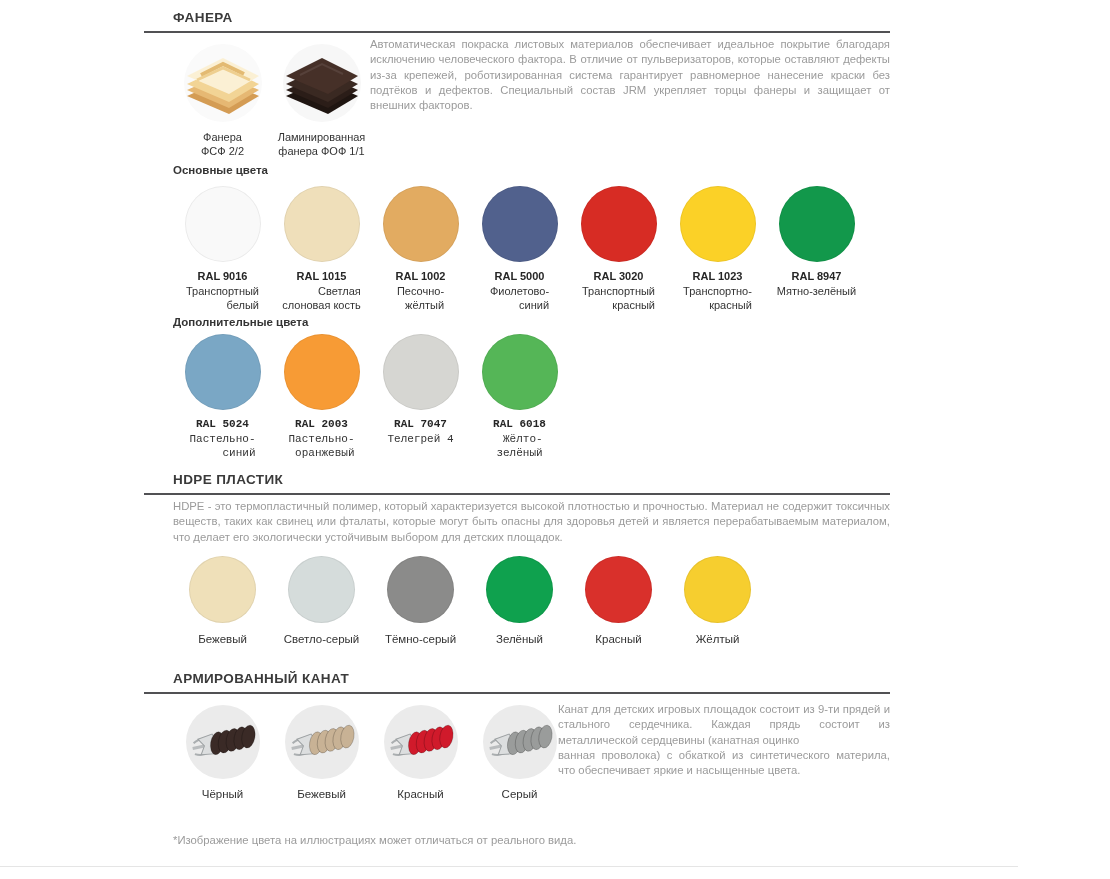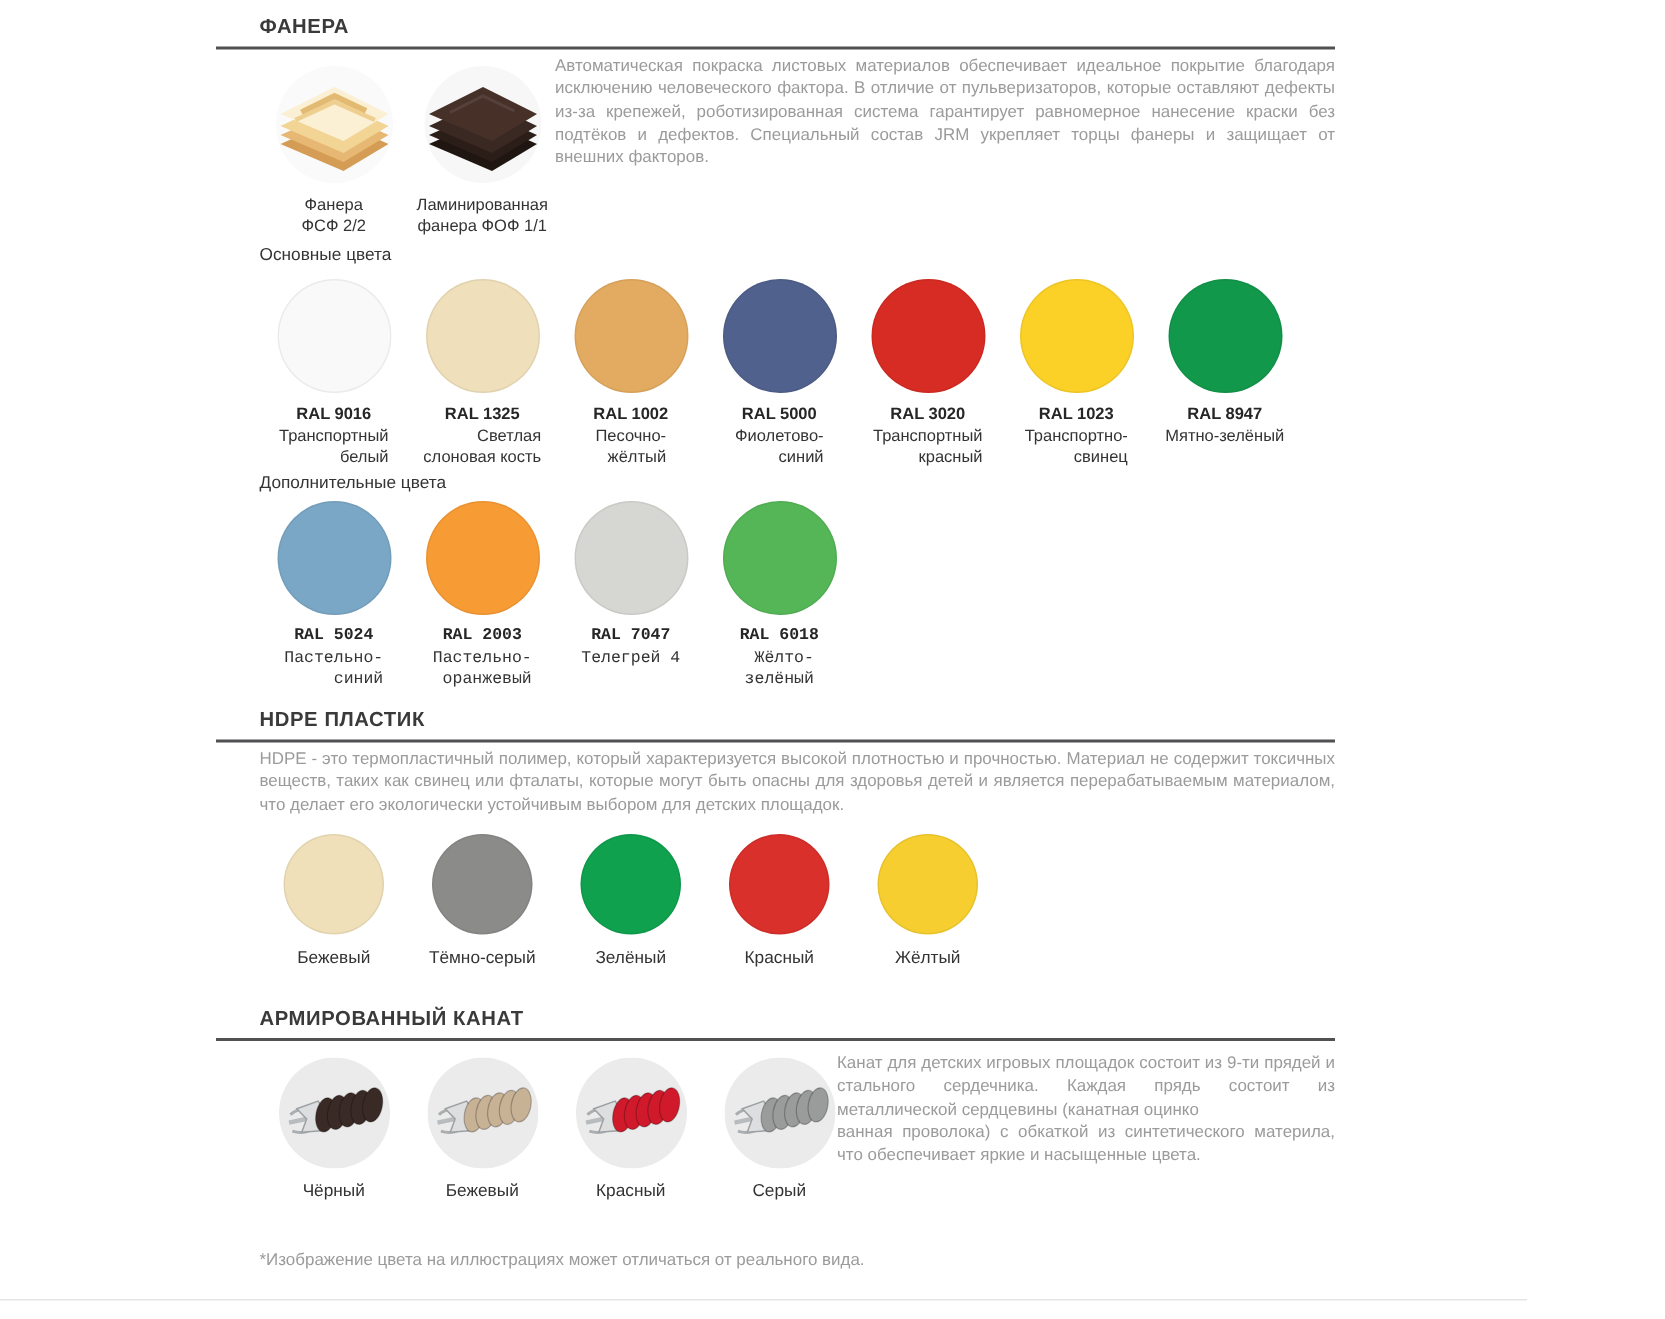--- a/index.html
+++ b/index.html
@@ -5,21 +5,21 @@
   html,body{margin:0;padding:0;background:#fff;}
   #page{
     position:relative;width:1018px;height:879px;background:#ffffff;overflow:hidden;
     font-family:"Liberation Sans", sans-serif;color:#3c3c3c;
   }
   .abs{position:absolute;}
   .sec-title{
     font-size:13.5px;font-weight:700;letter-spacing:.4px;color:#3a3a3a;
   }
   .rule{height:2px;background:#515154;}
-  .sub-title{font-size:11.5px;font-weight:400;color:#343434;}
+  .sub-title{font-size:11.5px;font-weight:700;color:#343434;}
   .para{
     font-size:11.3px;line-height:1.36;color:#9b9b9b;text-align:justify;
     white-space:pre-line;
   }
   .row{display:flex;}
   .col{width:99px;display:flex;flex-direction:column;align-items:center;}
   .dot{border-radius:50%;box-shadow:inset 0 0 0 1px rgba(0,0,0,0.06);}
   .dot-76{width:76px;height:76px;}
   .dot-67{width:67px;height:67px;}
   .code{margin-top:8px;font-size:11px;font-weight:700;color:#262626;text-align:center;}
@@ -86,21 +86,21 @@
   <div class="abs sub-title" style="left:173px;top:164px;">Основные цвета</div>
   <div class="abs row" style="left:173px;top:186px;">
     <div class="col">
       <div class="dot dot-76" style="background-color: rgb(249, 249, 249);"></div>
       <div class="code">RAL 9016</div>
       <div class="cname">Транспортный
 белый</div>
     </div>
     <div class="col">
       <div class="dot dot-76" style="background-color: rgb(239, 223, 186);"></div>
-      <div class="code">RAL 1325</div>
+      <div class="code">RAL 1015</div>
       <div class="cname">Светлая
 слоновая кость</div>
     </div>
     <div class="col">
       <div class="dot dot-76" style="background-color: rgb(226, 171, 97);"></div>
       <div class="code">RAL 1002</div>
       <div class="cname">Песочно-
 жёлтый</div>
     </div>
     <div class="col">
@@ -112,21 +112,21 @@
     <div class="col">
       <div class="dot dot-76" style="background-color: rgb(215, 44, 36);"></div>
       <div class="code">RAL 3020</div>
       <div class="cname">Транспортный
 красный</div>
     </div>
     <div class="col">
       <div class="dot dot-76" style="background-color: rgb(251, 209, 39);"></div>
       <div class="code">RAL 1023</div>
       <div class="cname">Транспортно-
-свинец</div>
+красный</div>
     </div>
     <div class="col">
       <div class="dot dot-76" style="background-color: rgb(18, 152, 75);"></div>
       <div class="code">RAL 8947</div>
       <div class="cname">Мятно-зелёный</div>
     </div>
   </div>
 
   <div class="abs sub-title" style="left:173px;top:316px;">Дополнительные цвета</div>
   <div class="abs row" style="left:173px;top:334px;font-family:Liberation Mono, monospace;">
@@ -158,20 +158,24 @@
   <div class="abs sec-title" style="left:173px;top:472px;">HDPE ПЛАСТИК</div>
   <div class="abs rule" style="left:144px;top:493px;width:746px;"></div>
   <div class="abs para" style="left:173px;top:499px;width:717px;">HDPE - это термопластичный полимер, который характеризуется высокой плотностью и прочностью. Материал не содержит токсичных веществ, таких как свинец или фталаты, которые могут быть опасны для здоровья детей и является перерабатываемым материалом, что делает его экологически устойчивым выбором для детских площадок.</div>
 
   <div class="abs row" style="left:173px;top:556px;">
     <div class="col">
       <div class="dot dot-67" style="background-color: rgb(239, 224, 185);"></div>
       <div class="hlabel">Бежевый</div>
     </div>
     <div class="col">
+      <div class="dot dot-67" style="background-color: rgb(213, 220, 219);"></div>
+      <div class="hlabel">Светло-серый</div>
+    </div>
+    <div class="col">
       <div class="dot dot-67" style="background-color: rgb(139, 139, 138);"></div>
       <div class="hlabel">Тёмно-серый</div>
     </div>
     <div class="col">
       <div class="dot dot-67" style="background-color: rgb(15, 161, 78);"></div>
       <div class="hlabel">Зелёный</div>
     </div>
     <div class="col">
       <div class="dot dot-67" style="background-color: rgb(217, 48, 43);"></div>
       <div class="hlabel">Красный</div>

